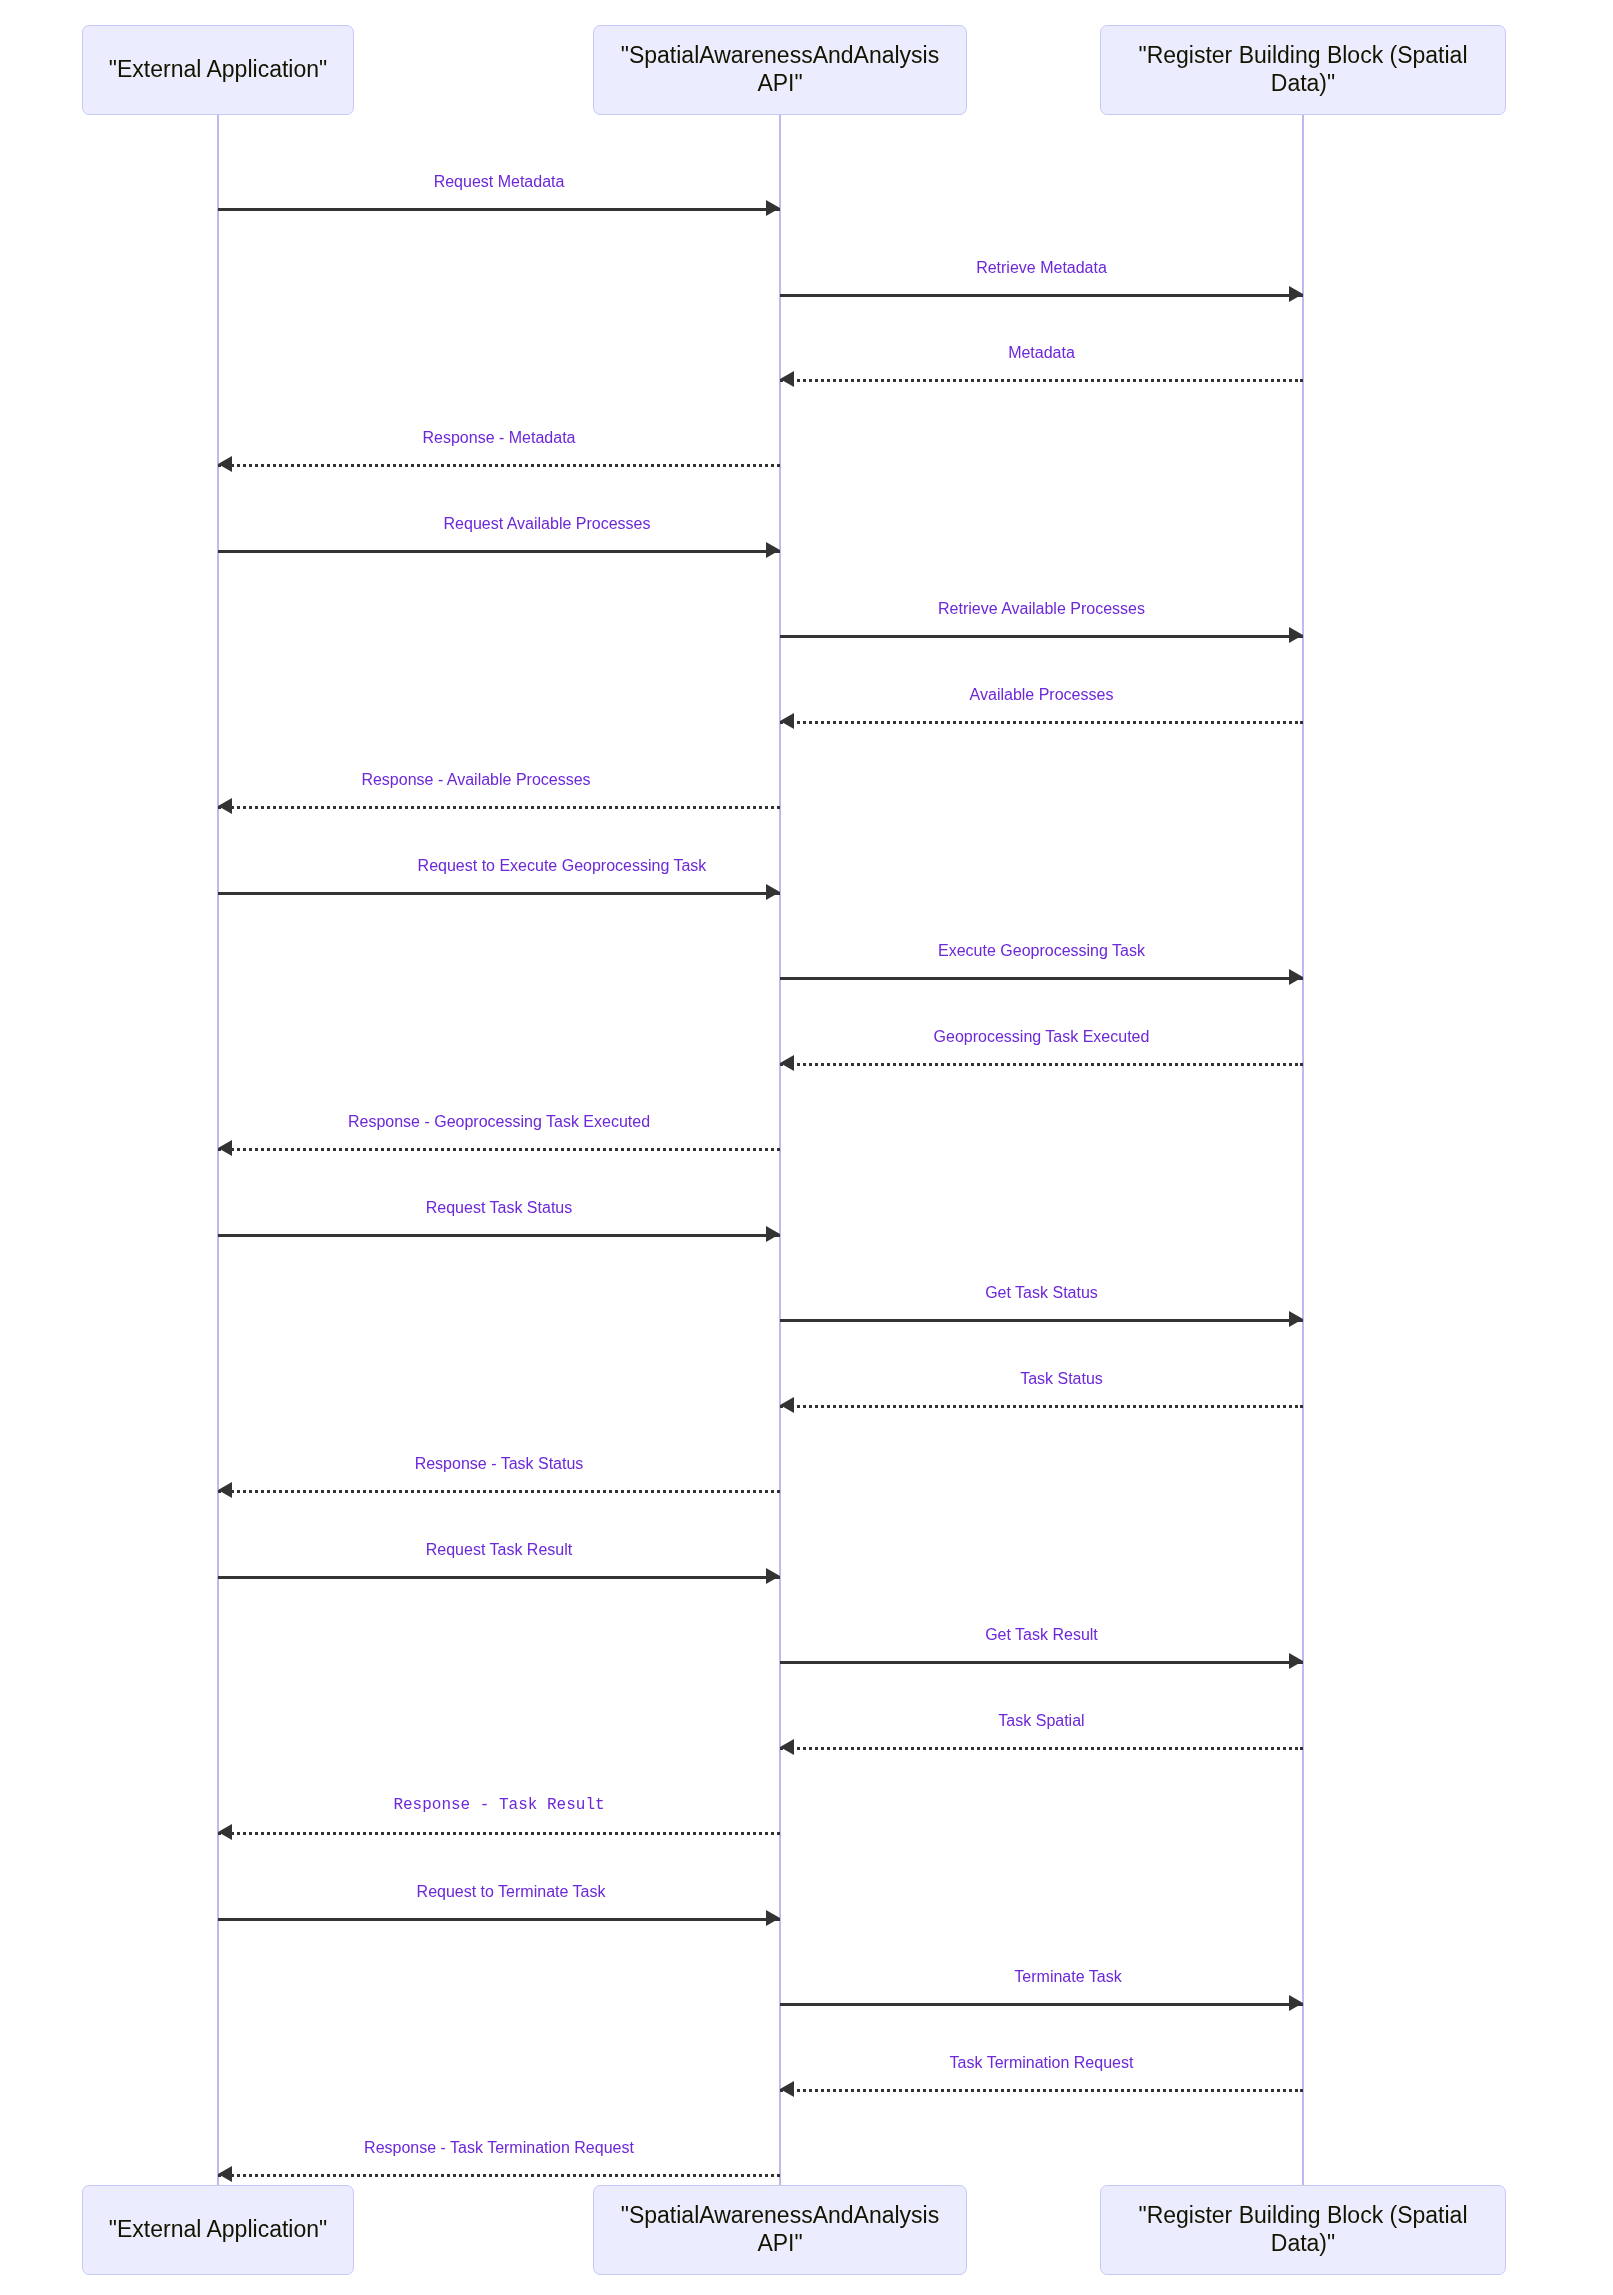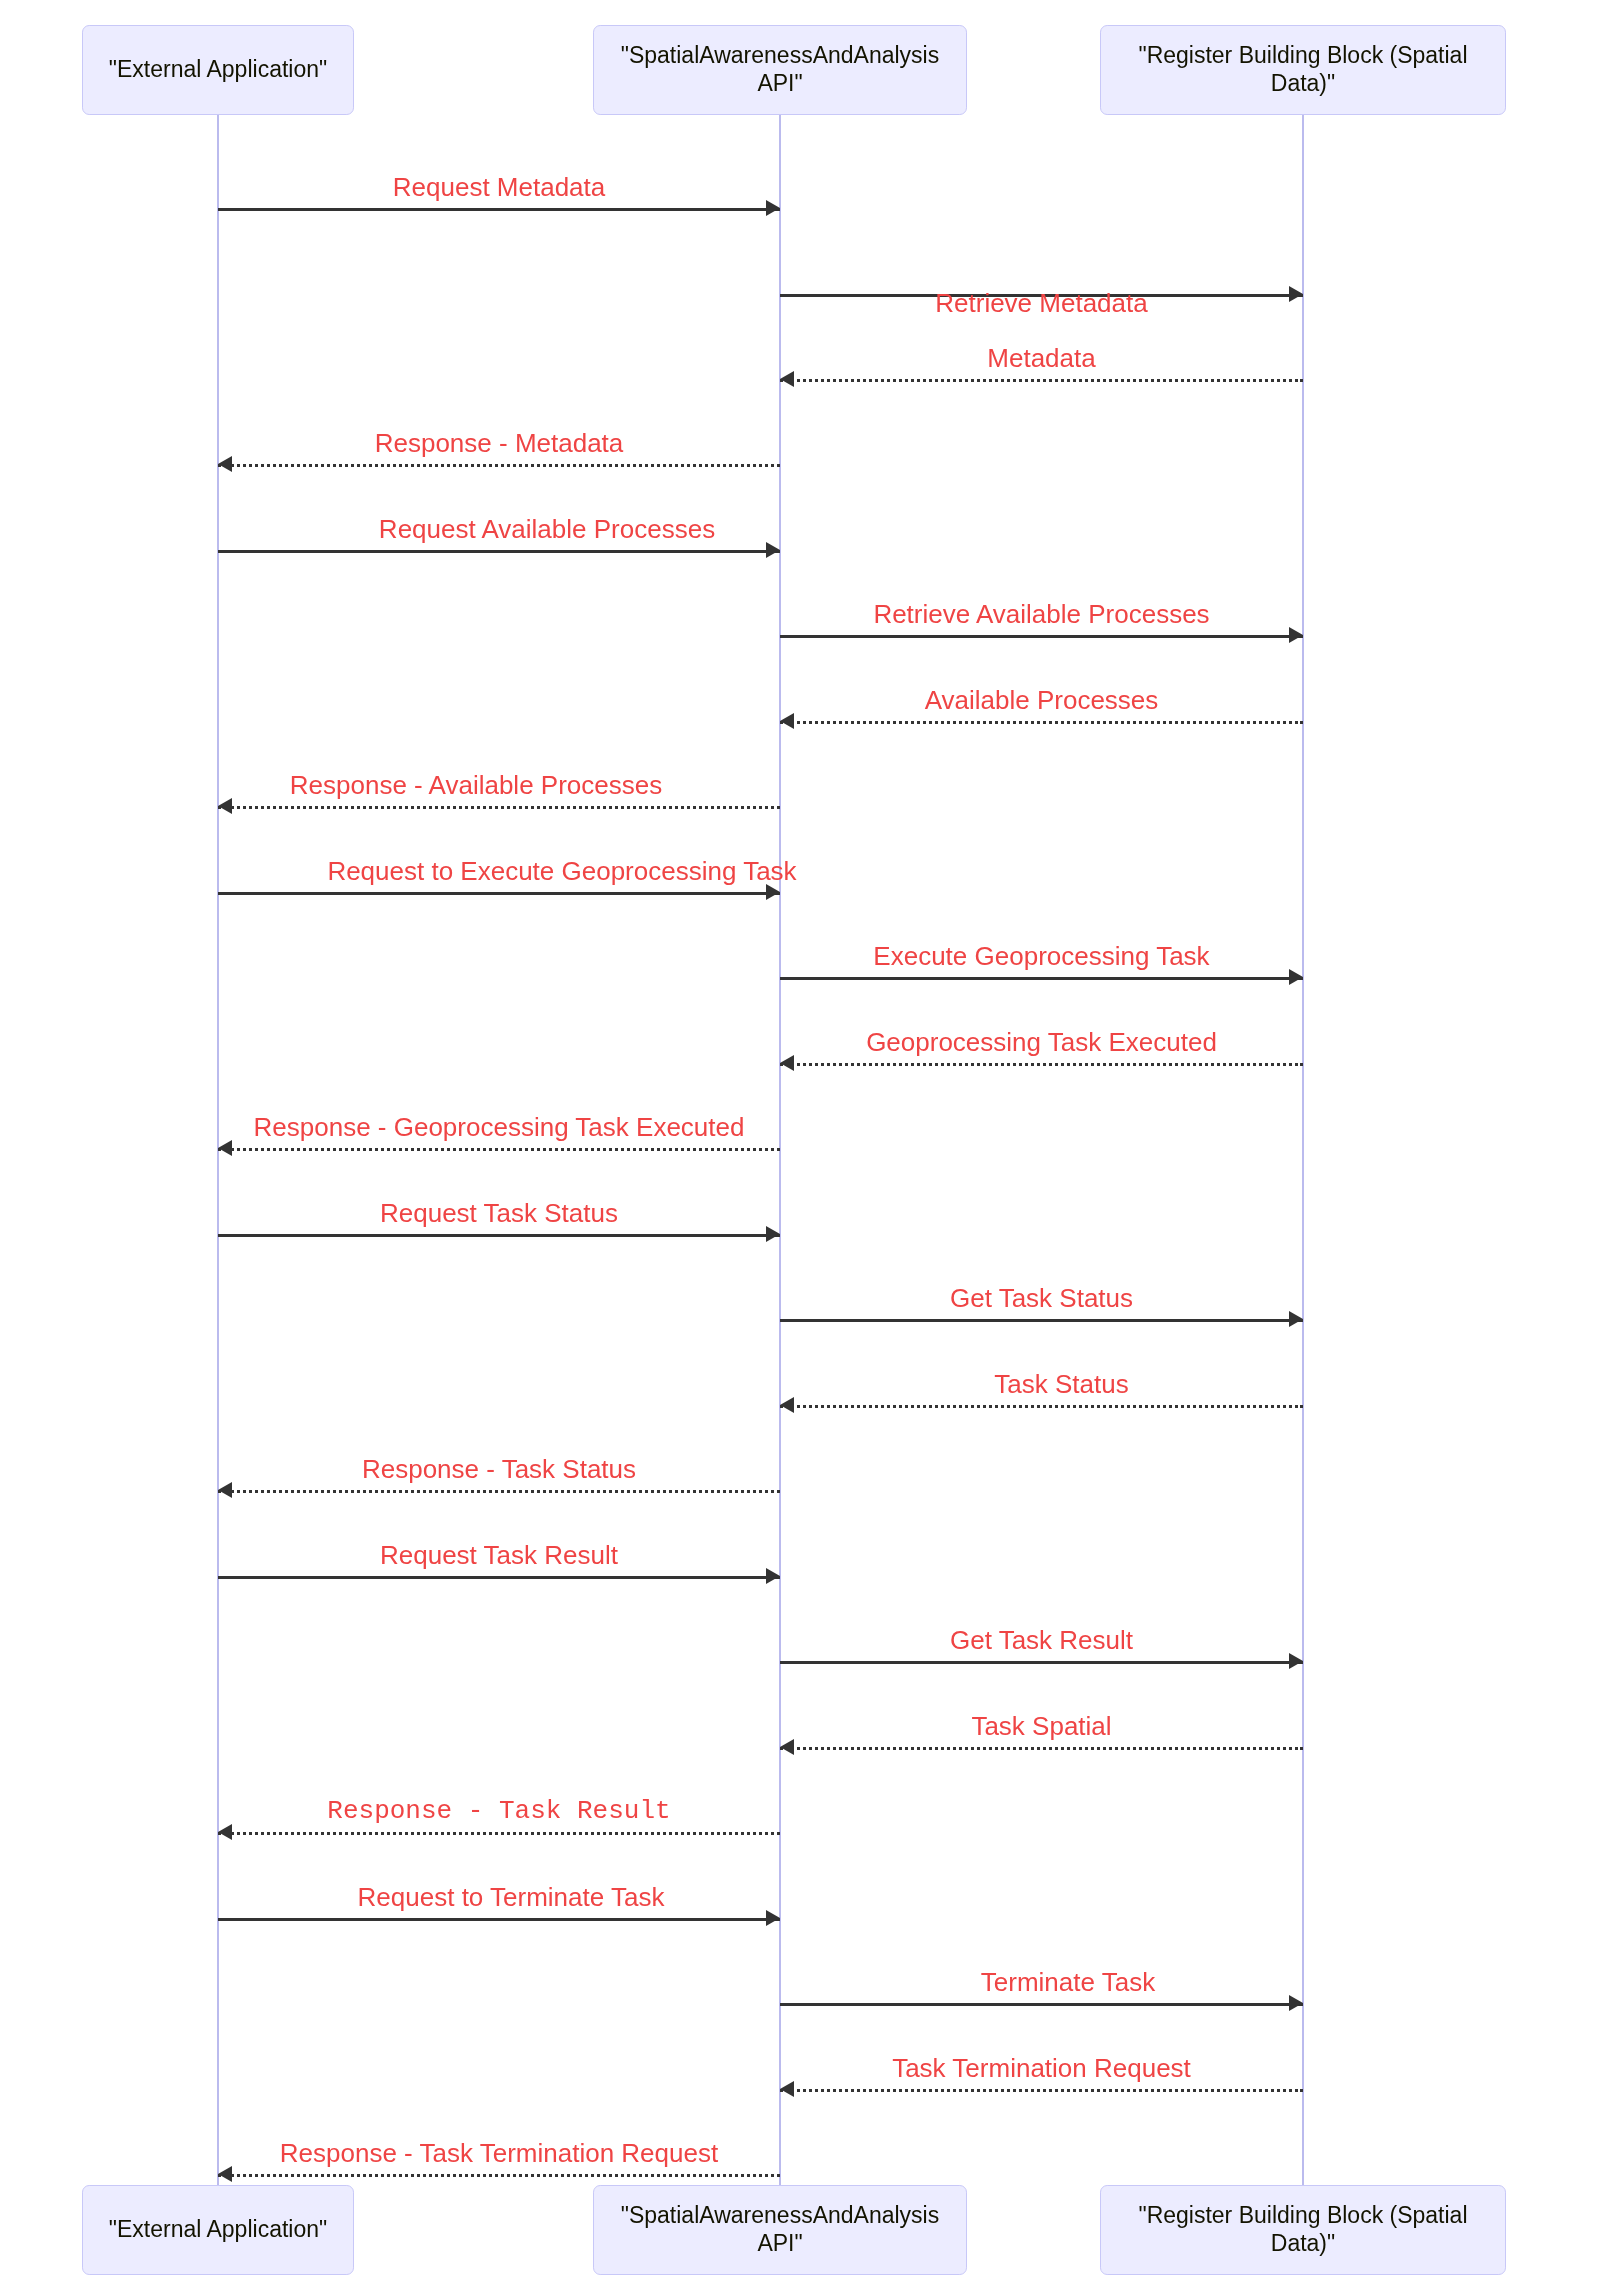--- a/index.html
+++ b/index.html
@@ -66,22 +66,22 @@
   .msg-arrow.right {
     border-left: 14.3px solid #333333;
   }
   .msg-arrow.left {
     border-right: 14.3px solid #333333;
   }
   .msg-label {
     position: absolute;
     top: -35px;
     text-align: center;
-    color: #ef4444;
-    font-size: 26px;
+    color: #6d28d9;
+    font-size: 16px;
     line-height: 1.1;
     white-space: nowrap;
     z-index: 4;
   }
 </style>
 </head>
 <body>
 
 <div id="diagram-root">
 
@@ -111,21 +111,21 @@
 
   <div id="messages-layer">
       <div class="message" style="left: 218px; top: 208px; width: 562px;">
         <div class="msg-line" style="width: 562px;"></div>
         <div class="msg-arrow right" style="left: 548px;"></div>
         <div class="msg-label" style="left: 0px; width: 562px;">Request Metadata</div>
       </div>
       <div class="message" style="left: 780px; top: 294px; width: 523px;">
         <div class="msg-line" style="width: 523px;"></div>
         <div class="msg-arrow right" style="left: 509px;"></div>
-        <div class="msg-label" style="left: 0px; width: 523px; margin-top: 30px;">Retrieve Metadata</div>
+        <div class="msg-label" style="left: 0px; width: 523px;">Retrieve Metadata</div>
       </div>
       <div class="message" style="left: 780px; top: 379px; width: 523px;">
         <div class="msg-line dashed" style="width: 523px;"></div>
         <div class="msg-arrow left" style="left: 0px;"></div>
         <div class="msg-label" style="left: 0px; width: 523px;">Metadata</div>
       </div>
       <div class="message" style="left: 218px; top: 464px; width: 562px;">
         <div class="msg-line dashed" style="width: 562px;"></div>
         <div class="msg-arrow left" style="left: 0px;"></div>
         <div class="msg-label" style="left: 0px; width: 562px;">Response - Metadata</div>

